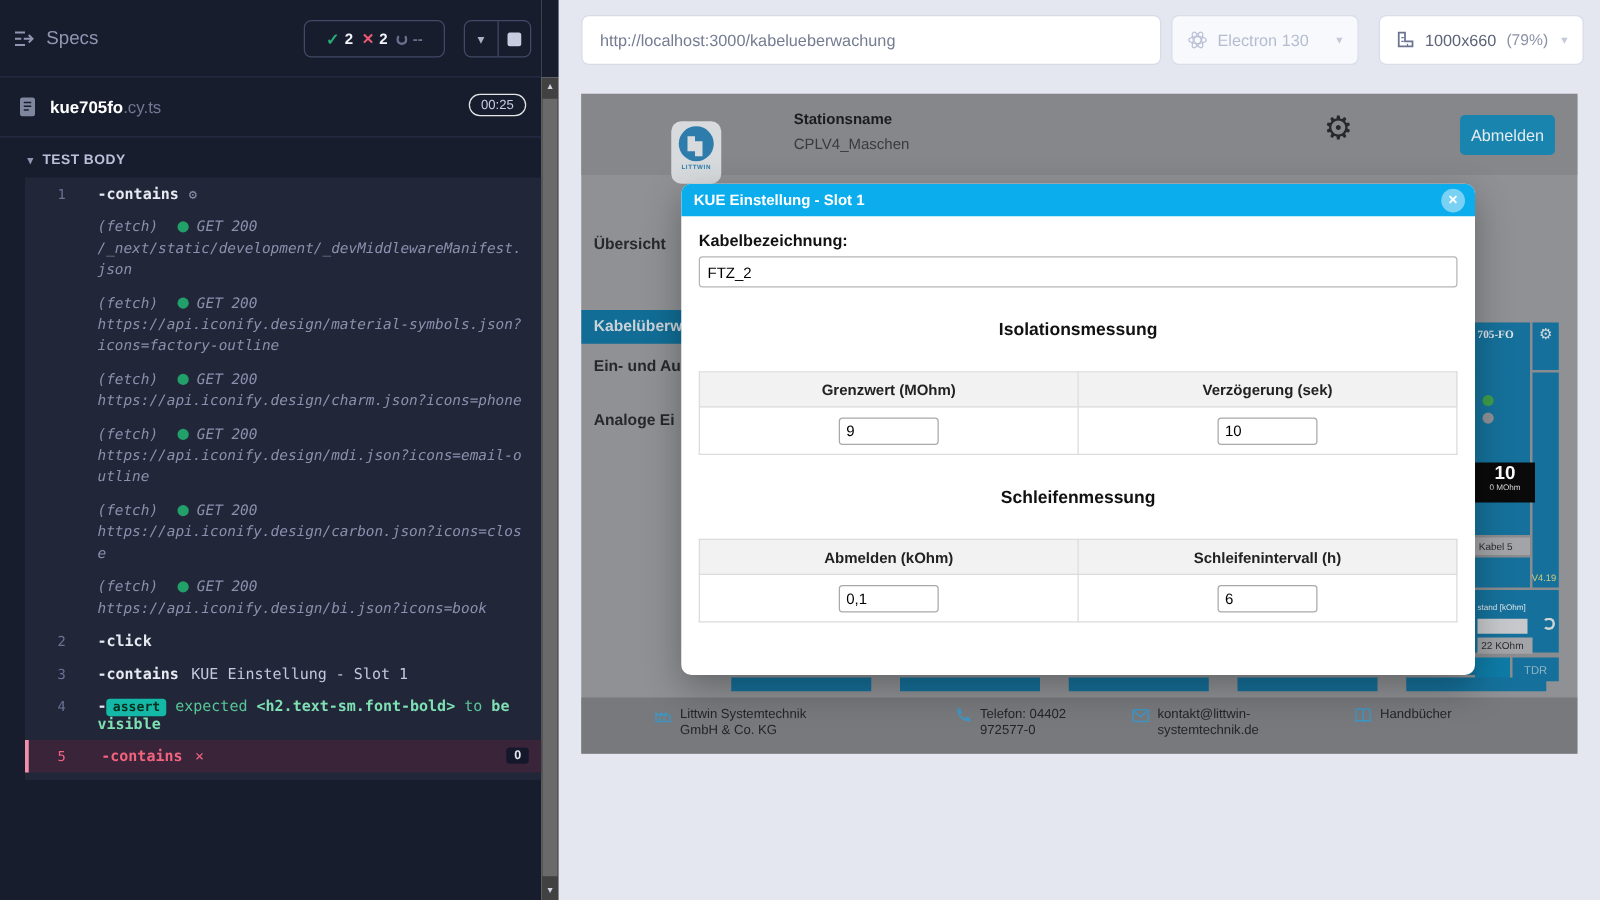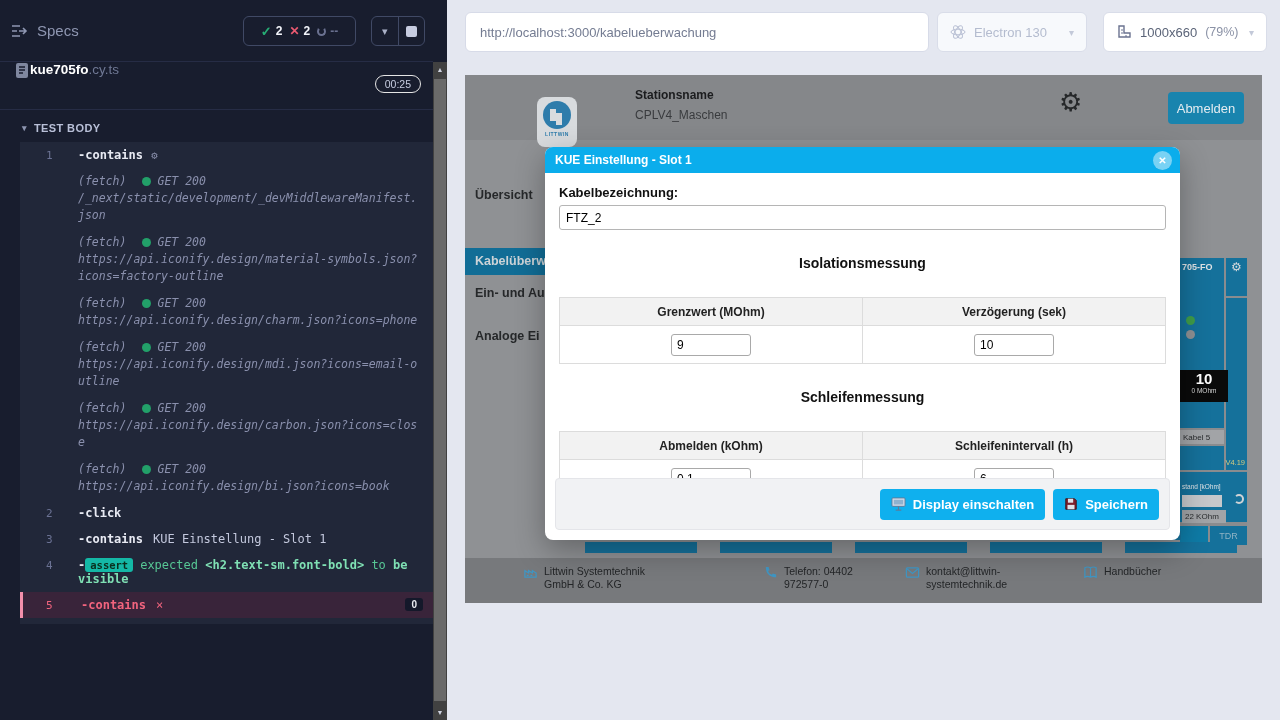--- a/index.html
+++ b/index.html
@@ -23,21 +23,21 @@
     border-radius:50%; display:inline-block; }
   .stat.pending { color:#6a7190; }
   .ctrl-group { position:absolute; left:371px; top:16px; height:30px; width:54px;
     border:1px solid #404965; border-radius:6px; display:flex; }
   .ctrl-seg { flex:1; display:flex; align-items:center; justify-content:center; cursor:pointer; }
   .ctrl-seg + .ctrl-seg { border-left:1px solid #404965; }
   .chev { color:#aab1c7; font-size:11px; }
   .stop-square { width:11px; height:11px; background:#c7cce0; border-radius:2px; }
 
   .spec-row { position:relative; height:48px; border-bottom:1px solid #262c45;
-    display:flex; align-items:flex-start; padding:0 14px; cursor:pointer; }
+    display:flex; align-items:center; padding:0 14px; gap:10px; cursor:pointer; }
   .spec-name { font-size:13.5px; }
   .spec-name b { color:#ffffff; }
   .spec-name span { color:#6f7894; }
   .time-pill { position:absolute; right:12px; top:13px; border:1px solid #e5e5e5;
     border-radius:11px; padding:2px 9px; font-size:10.5px; color:#c6cce0; }
 
   .testbody-row { display:flex; align-items:center; gap:7px; padding:12px 0 8px 22px;
     font-size:11px; font-weight:bold; letter-spacing:.4px; color:#b9c0d8; cursor:pointer; }
   .testbody-row .chev { font-size:9px; color:#8d95b0; }
 
@@ -362,21 +362,21 @@
       </div>
 
       <div class="app-nav">
         <div class="nav-item" style="top:48px;">Übersicht</div>
         <div class="nav-item active" style="top:96px;">Kabelüberw</div>
         <div class="nav-item" style="top:146px;">Ein- und Au</div>
         <div class="nav-item" style="top:189px;">Analoge Ei</div>
       </div>
 
       <div class="side-panel">
-        <div class="sp-block" style="left:0;top:0;width:44px;height:50px;">
+        <div class="sp-block" style="left:0;top:0;width:44px;height:50px;font-family:Liberation Serif, serif;">
           <div class="sp-title">705-FO</div>
         </div>
         <div class="sp-block" style="left:46px;top:0;width:21px;height:38px;">
           <div class="sp-gear">⚙</div>
         </div>
         <div class="sp-block" style="left:0;top:40px;width:44px;height:130px;">
           <span class="sp-dot" style="left:6px;top:18px;background:#3f9d4a;"></span>
           <span class="sp-dot" style="left:6px;top:32px;background:#8f9194;"></span>
         </div>
         <div class="sp-block" style="left:46px;top:40px;width:21px;height:172px;"></div>
@@ -478,35 +478,17 @@
               <th>Abmelden (kOhm)</th>
               <th>Schleifenintervall (h)</th>
             </tr>
             <tr>
               <td><input class="cell-input" value="0,1" style=""></td>
               <td><input class="cell-input" value="6" style=""></td>
             </tr>
           </tbody>
             </table>
         </div>
-        <div class="modal-footer">
-          <button class="m-btn">
-            <svg width="15" height="14" viewBox="0 0 16 15">
-              <rect x="1" y="1" width="14" height="9" rx="1" fill="#cfd8e6" stroke="#5b7c9c"></rect>
-              <rect x="3" y="3" width="10" height="5" fill="#8fb2cf"></rect>
-              <path d="M5 14h6M8 10v4" stroke="#5b7c9c" stroke-width="1.3"></path>
-            </svg>
-            <span>Display einschalten</span>
-          </button>
-          <button class="m-btn">
-            <svg width="14" height="14" viewBox="0 0 16 16">
-              <path d="M2 2h10l2 2v10H2z" fill="#7c1f2c" stroke="#3a0e14"></path>
-              <rect x="4.5" y="2" width="6" height="4.5" fill="#dfe3ea"></rect>
-              <rect x="4" y="9" width="8" height="5" fill="#dfe3ea"></rect>
-            </svg>
-            <span>Speichern</span>
-          </button>
-        </div>
       </div>
 
     </div>
   </div>
 </div>
 
 </body></html>

